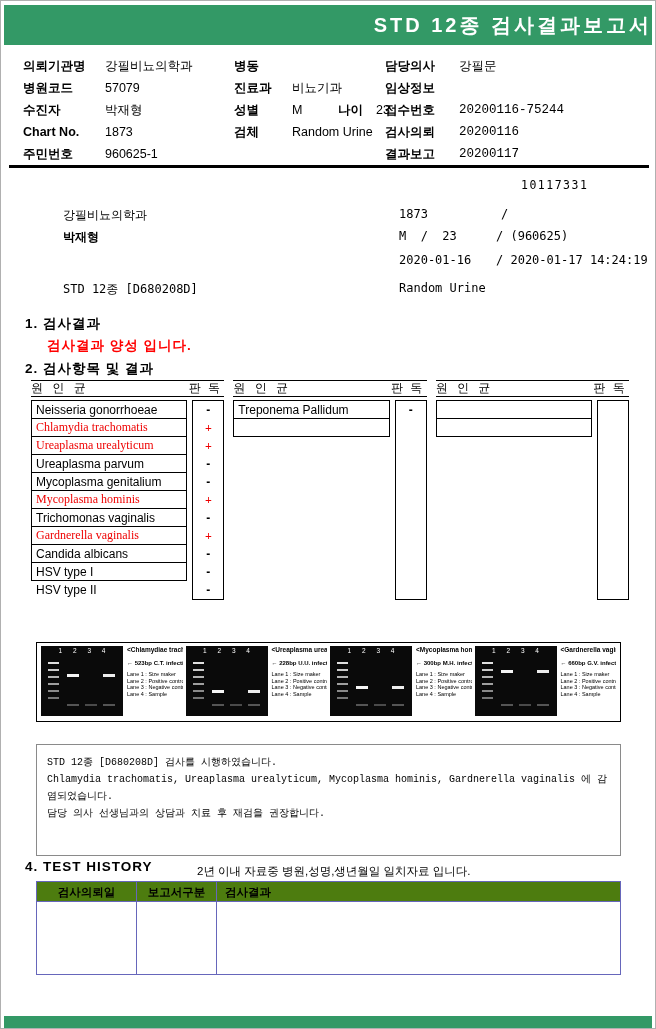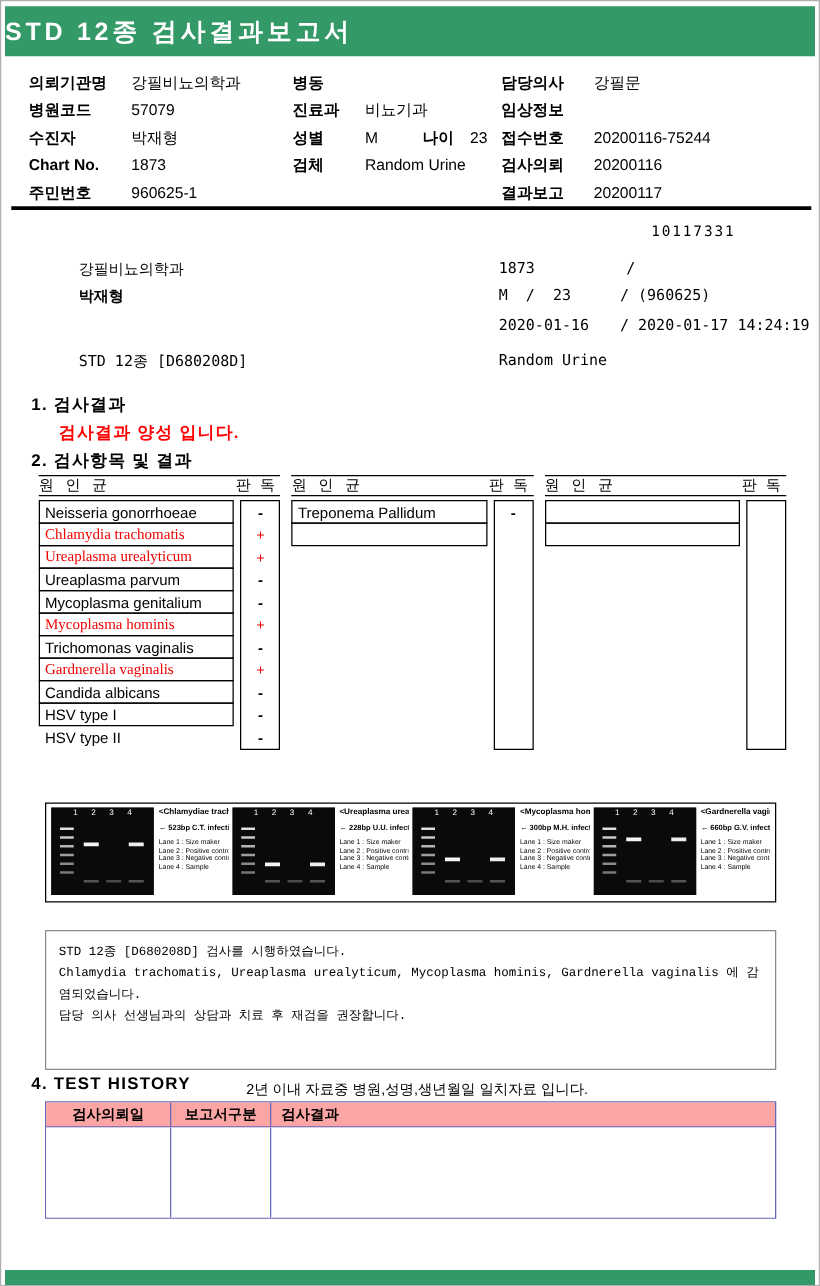--- a/index.html
+++ b/index.html
@@ -1,31 +1,31 @@
 <!DOCTYPE html>
 <html><head>
 <meta charset="utf-8">
 <style>
   * { margin:0; padding:0; box-sizing:border-box; }
   html,body { background:#e9e9e9; }
   body { font-family:"Liberation Sans","DejaVu Sans",sans-serif; color:#000; }
   .page { position:relative; width:656px; height:1029px; margin:0 auto; background:#fff; border:1px solid #b0b0b0; overflow:hidden; }
 
   .band { position:absolute; left:3px; width:648px; background:#339966; }
-  .band-top { top:4px; height:40px; display:flex; align-items:center; justify-content:flex-start; }
+  .band-top { top:4px; height:40px; display:flex; align-items:center; justify-content:flex-end; }
   .band-bottom { top:1015px; height:12px; }
   .report-title { color:#fff; font-size:20px; font-weight:bold; letter-spacing:3px; }
 
   .info-col { position:absolute; top:54px; font-size:12.5px; }
   .info-row { display:flex; height:22px; align-items:center; white-space:pre; }
   .ilab { font-weight:bold; flex:none; }
   .ival { flex:none; }
   .col1 { left:22px; } .col1 .ilab { width:82px; }
   .col2 { left:233px; } .col2 .ilab { width:58px; }
-  .col3 { left:400px; } .col3 .ilab { width:74px; }
+  .col3 { left:384px;font-family:Liberation Mono, monospace; } .col3 .ilab { width:74px; }
 
   .divider { position:absolute; top:164px; left:8px; width:640px; border-top:3px solid #000; }
   .doc-number { position:absolute; top:177px; left:520px; font-size:11.5px; letter-spacing:1.5px; font-family:"DejaVu Sans Mono",monospace; }
 
   .summary span { position:absolute; font-family:"DejaVu Sans Mono",monospace; font-size:12px; white-space:pre; }
   .summary .bold { font-weight:bold; }
 
   .sec-h { position:absolute; font-size:13.5px; font-weight:bold; letter-spacing:1px; }
   .result-banner { position:absolute; left:46px; top:336px; color:#ff0000; font-weight:bold; font-size:13.5px; letter-spacing:1px; }
 
@@ -50,21 +50,21 @@
   .gel-lanes { position:absolute; top:1px; left:0; width:100%; text-align:center; color:#fff; font-size:6.5px; word-spacing:9px; z-index:2; }
   .gel-info { flex:1; padding-left:4px; min-width:0; overflow:hidden; }
   .gel-title { font-size:6.5px; font-weight:bold; white-space:nowrap; }
   .gel-bandlabel { font-size:6px; font-weight:bold; margin:7px 0 5px; white-space:nowrap; }
   .gel-legend div { font-size:5.5px; line-height:6.5px; white-space:nowrap; }
 
   .op-box { position:absolute; top:743px; left:35px; width:585px; height:112px; border:1px solid #8a8a8a; padding:9px 10px; font-size:10px; line-height:17px;font-family:Liberation Mono, monospace; }
 
   .hist-note { position:absolute; top:863px; left:196px; font-size:11.5px; }
   .htable { position:absolute; top:880px; left:35px; width:585px; border:1px solid #6666bb; }
-  .hhead { display:flex; background:#fca5a5; border-bottom:1px solid #6666bb; height:20px; font-size:11.5px; font-weight:bold; }
+  .hhead { display:flex; background:#4d7c0f; border-bottom:1px solid #6666bb; height:20px; font-size:11.5px; font-weight:bold; }
   .hc { line-height:20px; }
   .hc1 { width:100px; text-align:center; border-right:1px solid #6666bb; }
   .hc2 { width:80px; text-align:center; border-right:1px solid #6666bb; }
   .hc3 { flex:1; padding-left:8px; }
   .hbody { display:flex; height:72px; background:#fff; }
   .bc1 { width:100px; border-right:1px solid #6666bb; }
   .bc2 { width:80px; border-right:1px solid #6666bb; }
   .bc3 { flex:1; }
 </style>
 </head>

